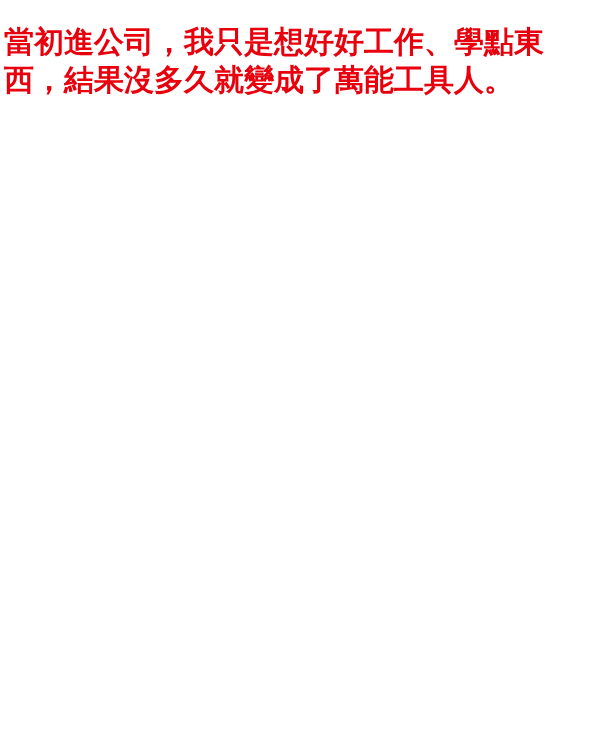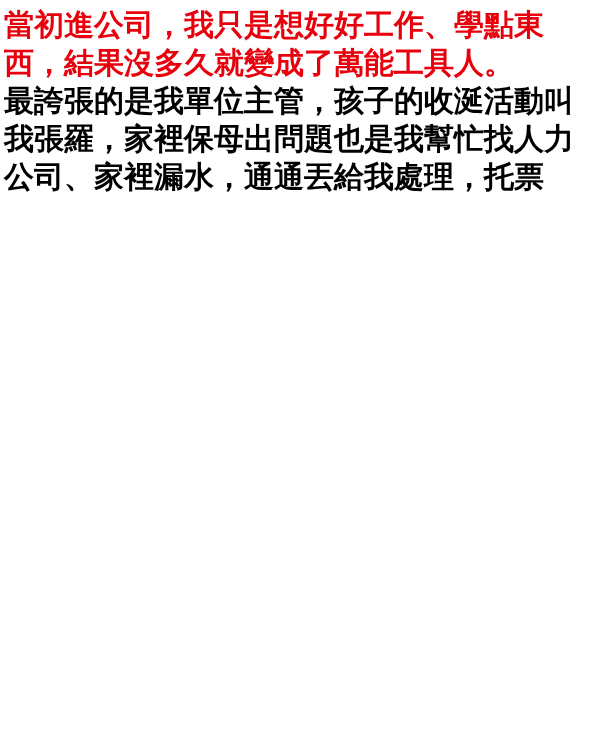--- a/index.html
+++ b/index.html
@@ -26,26 +26,26 @@
     font-size: 30px;
     line-height: 38px;
     font-weight: bold;
     letter-spacing: 0px;
     text-align: left;
     word-break: break-all;
     color: #000000;
   }
   .para.highlight {
     color: #e8000d;
+    margin-top: 17px;
   }
 </style>
 </head>
 <body>
 
 <div id="page">
 
   <p class="para highlight">當初進公司，我只是想好好工作、學點東西，結果沒多久就變成了萬能工具人。</p>
 
 
 
-  <p class="para">最誇張的是我單位主管，孩子的收涎活動叫我張羅，家裡保母出問題也是我幫忙找人力公司、家裡漏水，通通丟給我處理，托票</p>
 
 </div>
 
 </body></html>

